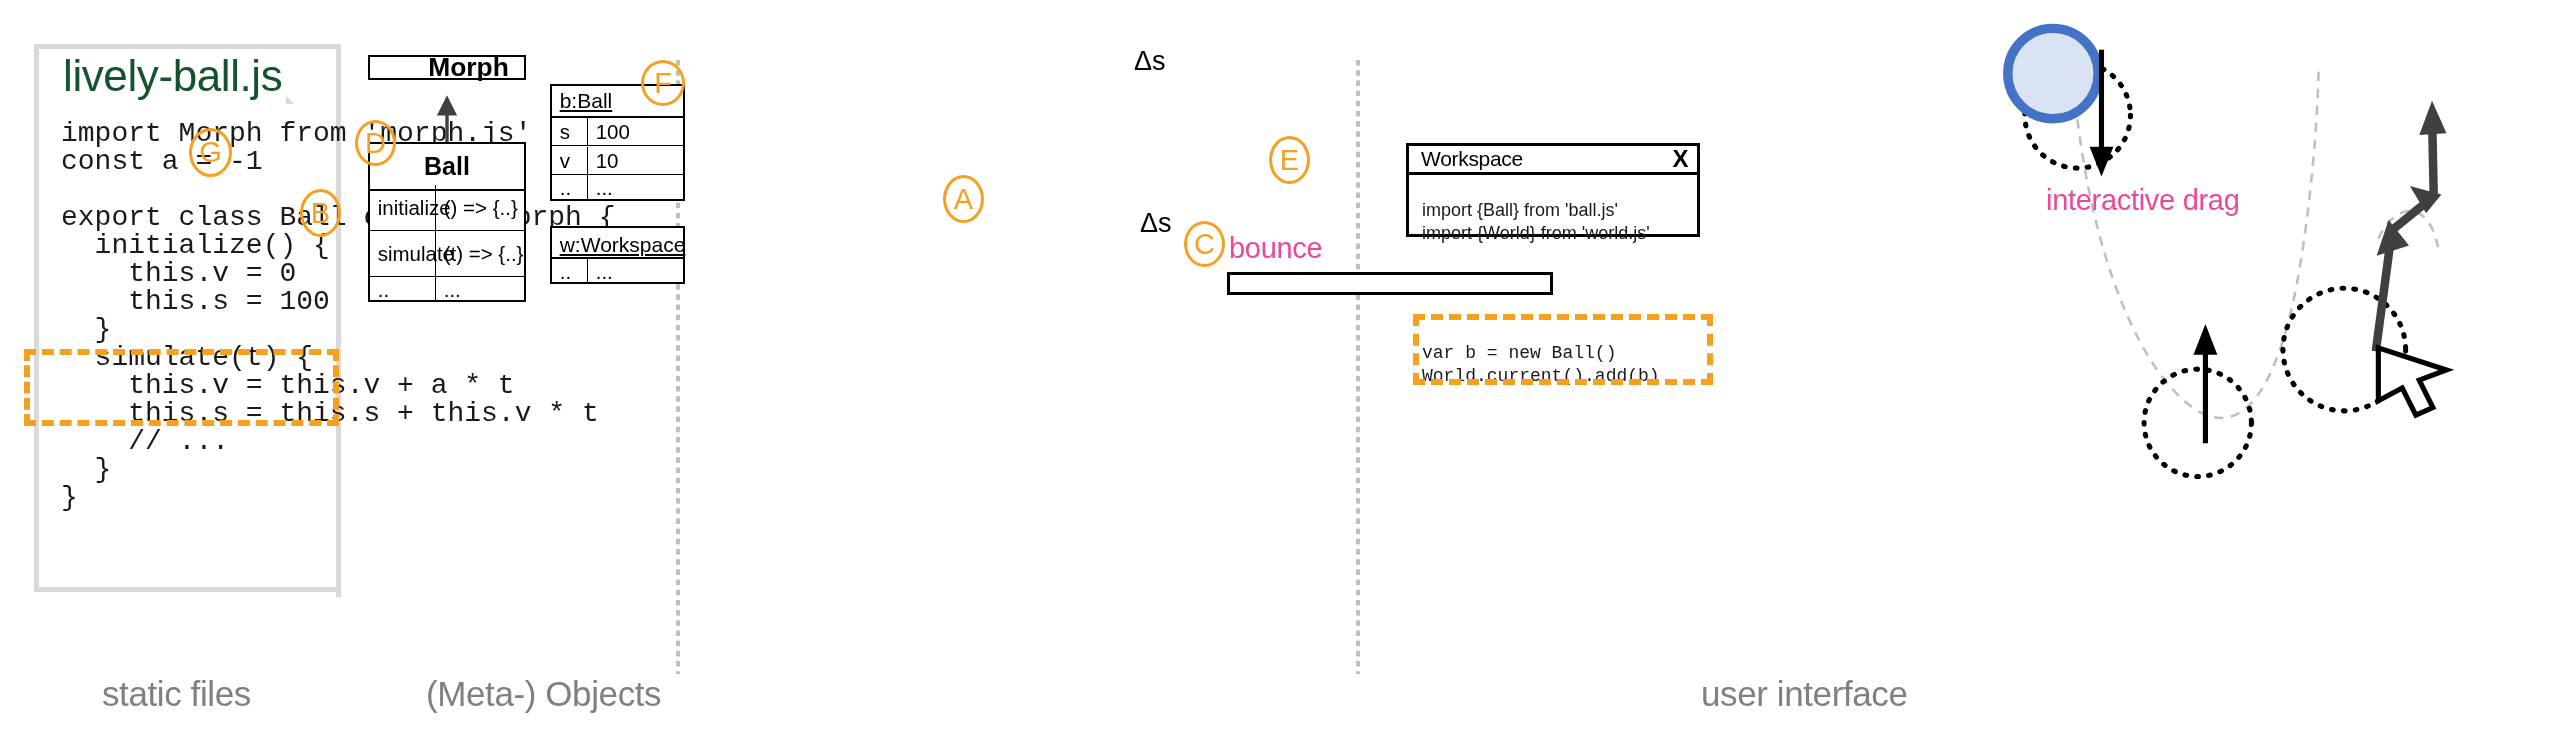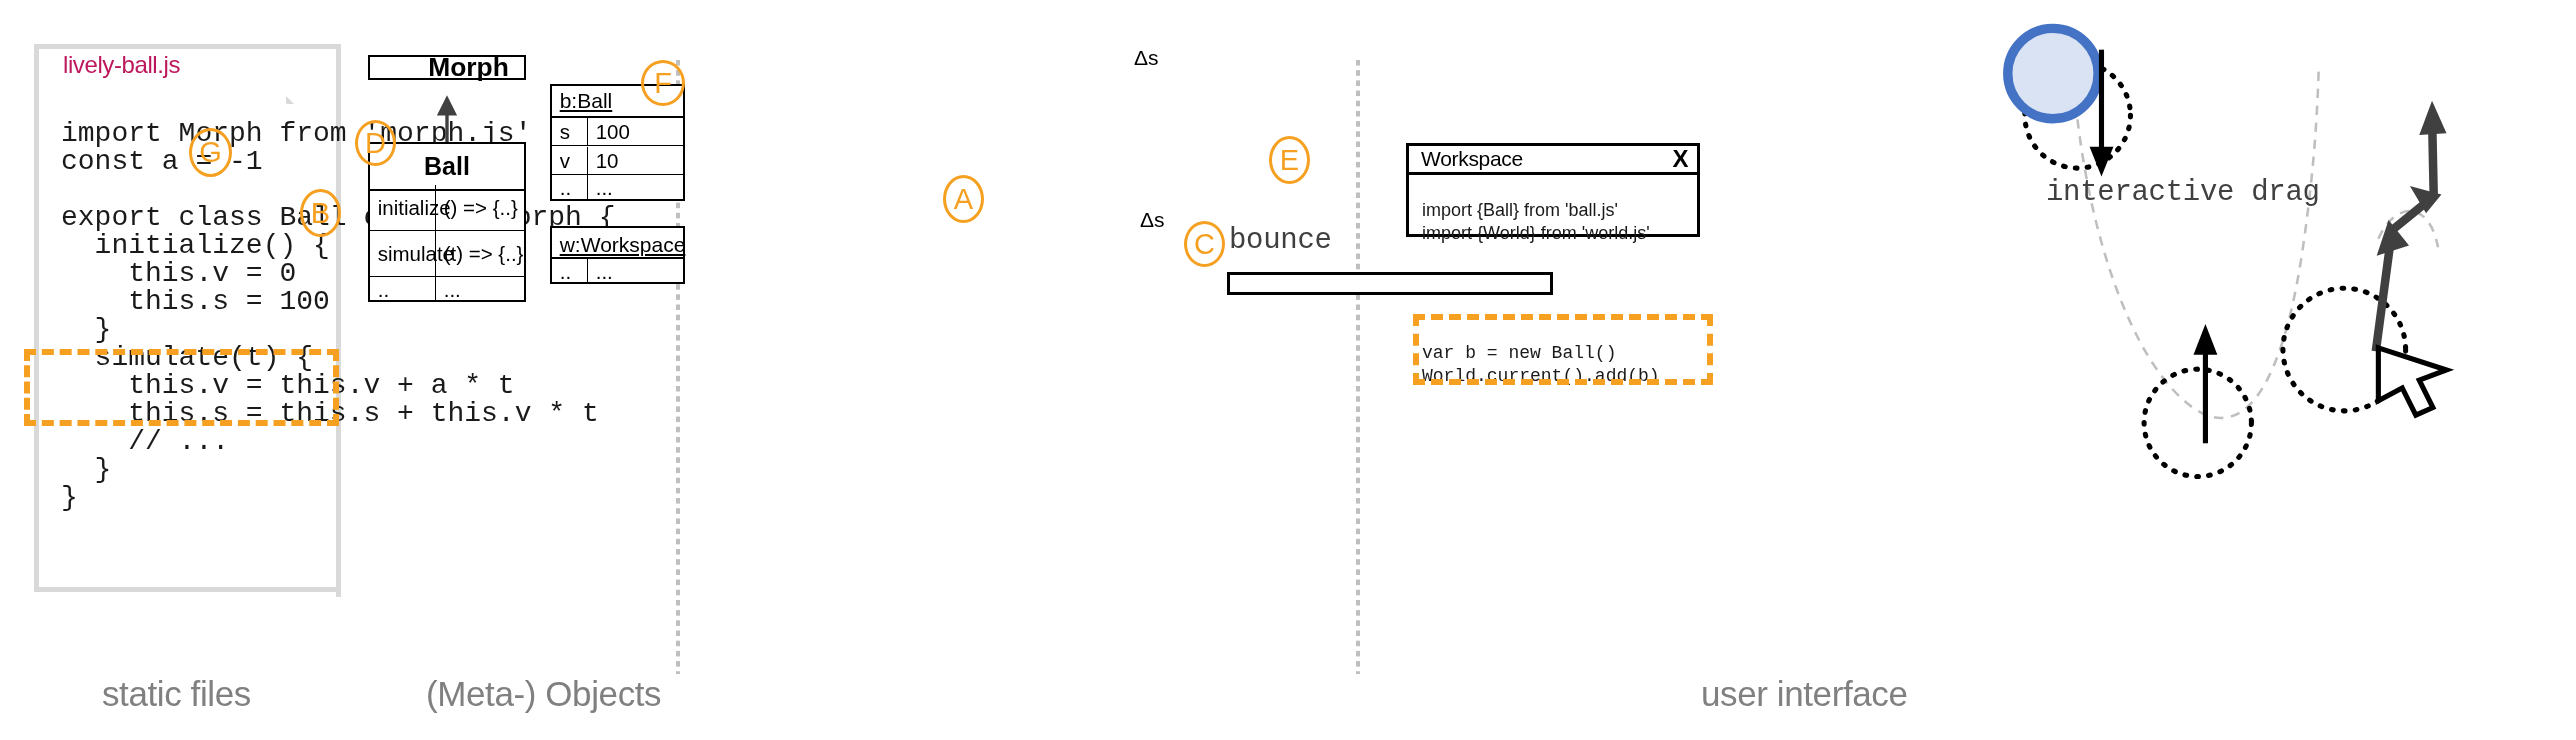--- a/index.html
+++ b/index.html
@@ -79,22 +79,22 @@
     top: 94px;
     width: 5.1px;
     height: 503px;
     background: #d9d9d9;
   }
 
   #file-title {
     position: absolute;
     left: 63px;
     top: 51px;
-    font-size: 24px;
-    color: #be185d;
+    font-size: 44px;
+    color: #14532d;
     font-family: "Liberation Sans", sans-serif;
     letter-spacing: -0.4px;
     white-space: nowrap;
   }
   #file-code {
     position: absolute;
     left: 61px;
     top: 92px;
     font-family: "Liberation Mono", monospace;
     font-size: 28px;
@@ -250,32 +250,33 @@
   #scene {
     position: absolute;
     left: 1995px;
     top: 0px;
     width: 581px;
     height: 648px;
   }
 
   .scene-label {
     position: absolute;
-    color: #404040;
+    color: #ec4899;
     font-size: 29px;
-    font-family: Liberation Mono, monospace;
+    font-family: Liberation Sans, sans-serif;
     white-space: nowrap;
     letter-spacing: -0.3px;
+    margin-top: 8px;
   }
   #label-drag   { left: 2046px; top: 176px; }
   #label-bounce { left: 1229px; top: 224px; }
 
   .delta-label {
     position: absolute;
-    font-size: 21px;
+    font-size: 27px;
     color: #000;
     font-family: "Liberation Sans", sans-serif;
   }
   #delta-top    { left: 1134px; top: 46px;  }
   #delta-bottom { left: 1140px; top: 208px; }
 
   #platform {
     position: absolute;
     left: 1227px;
     top: 272px;

